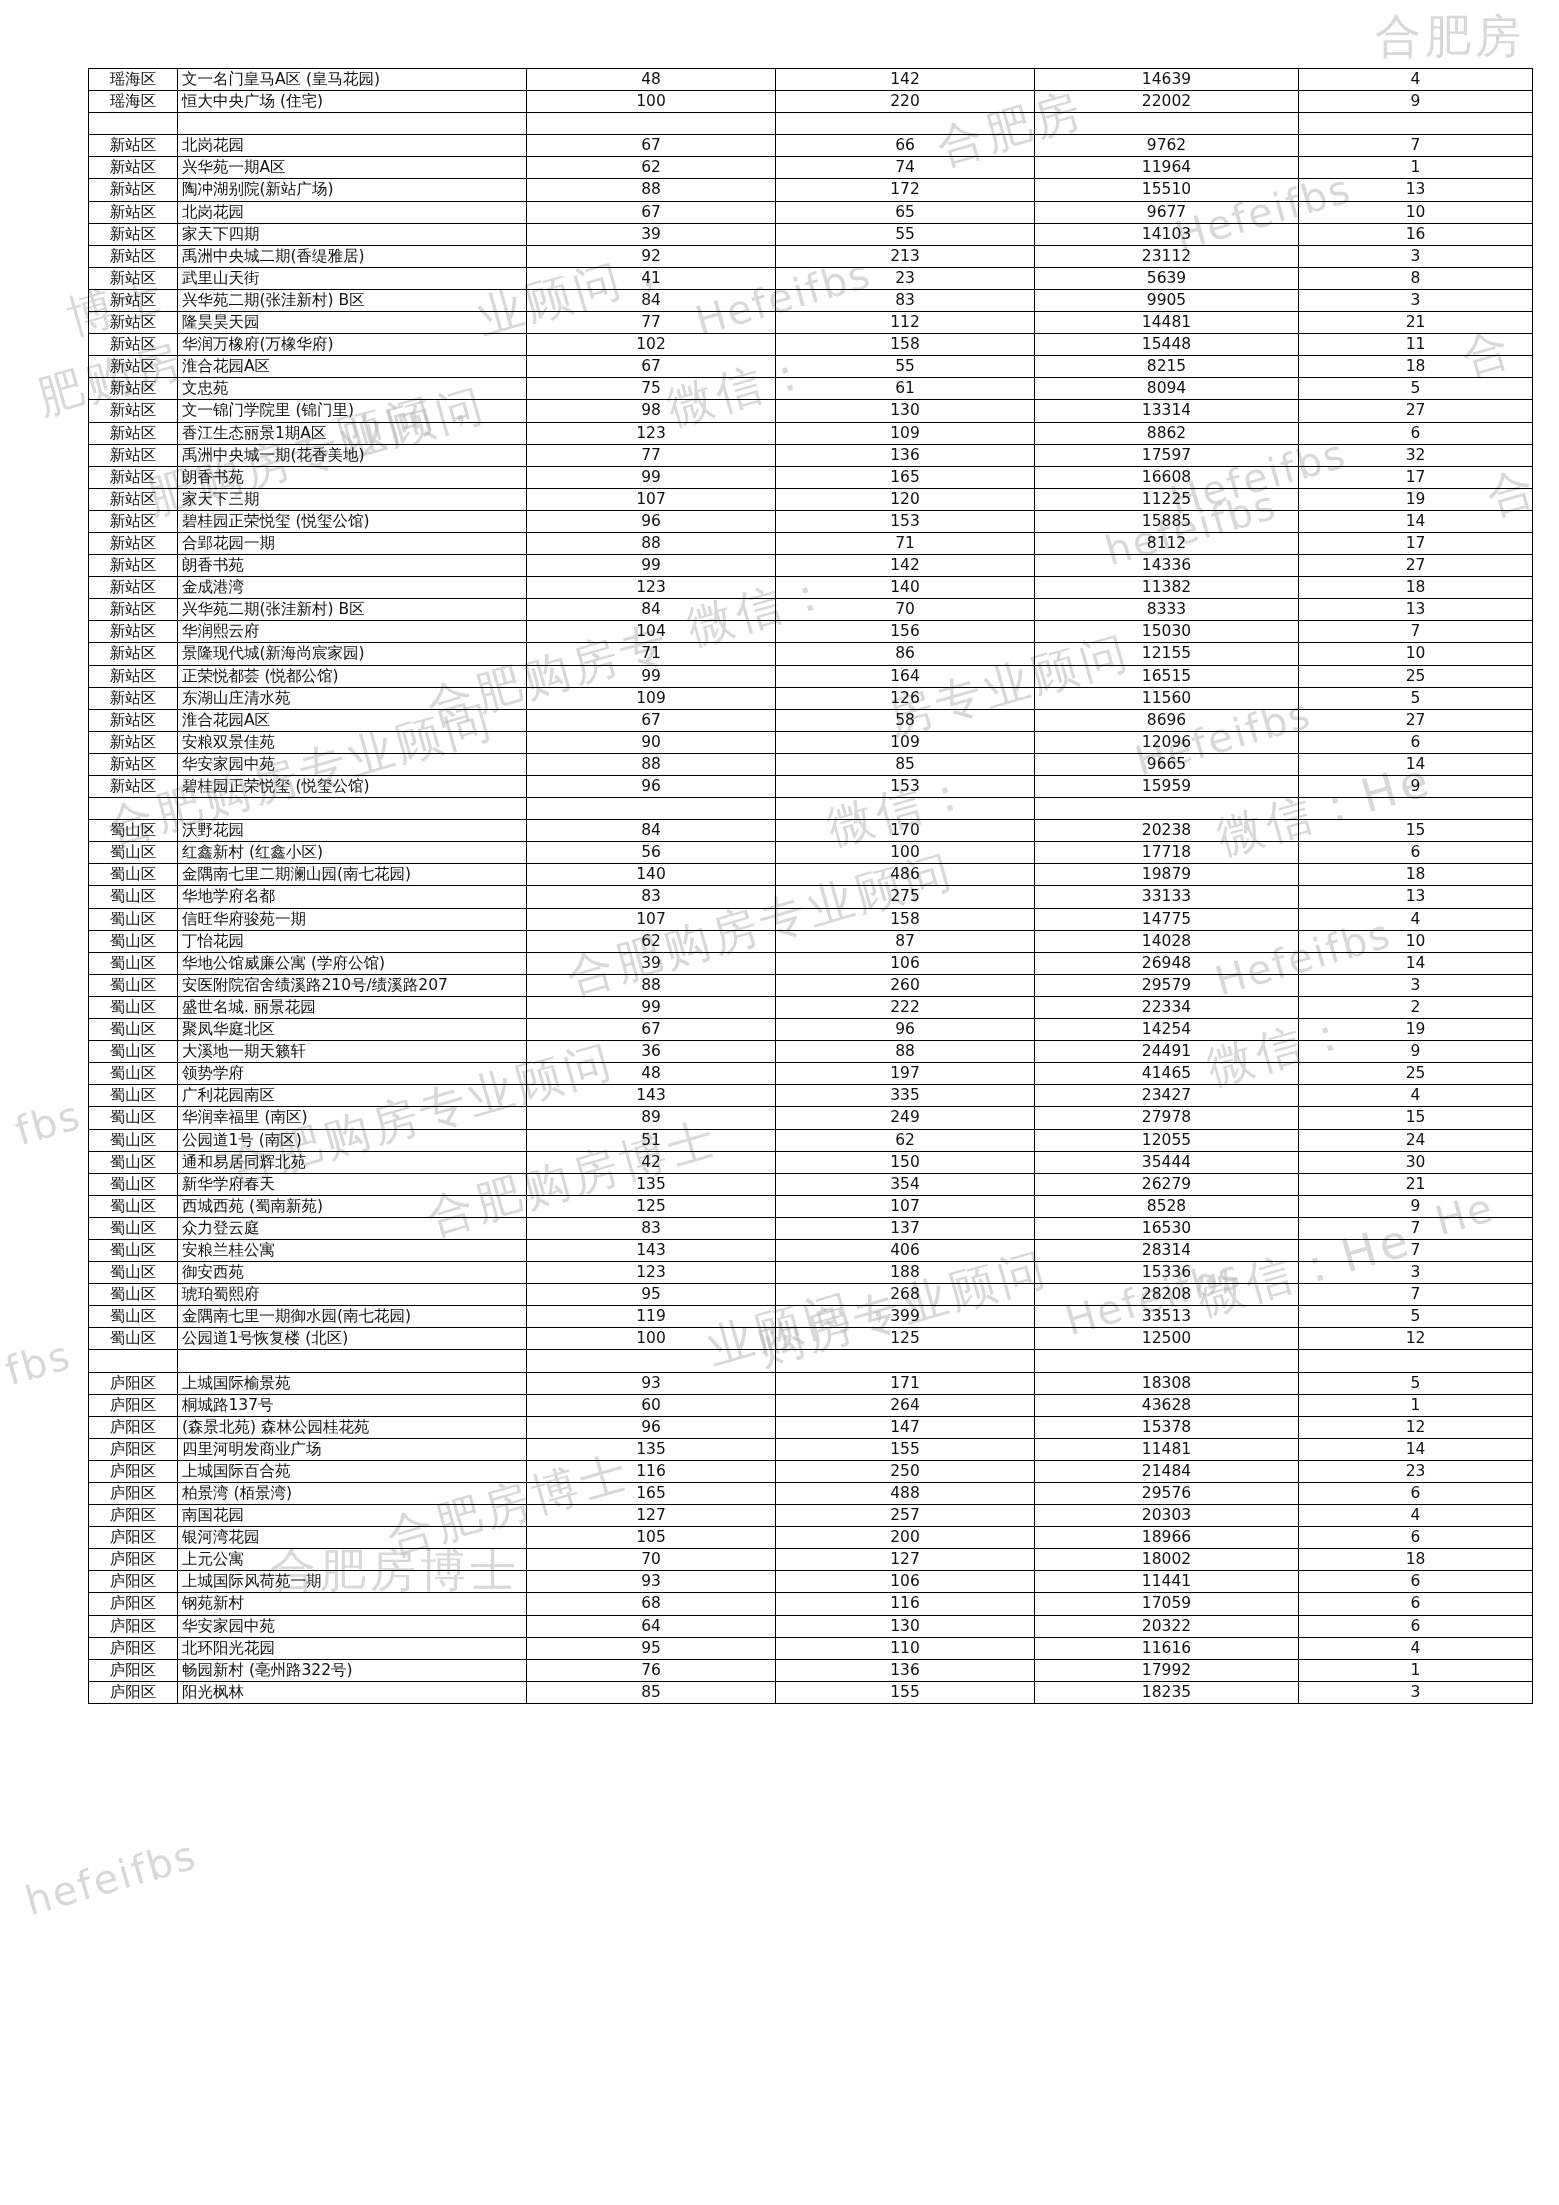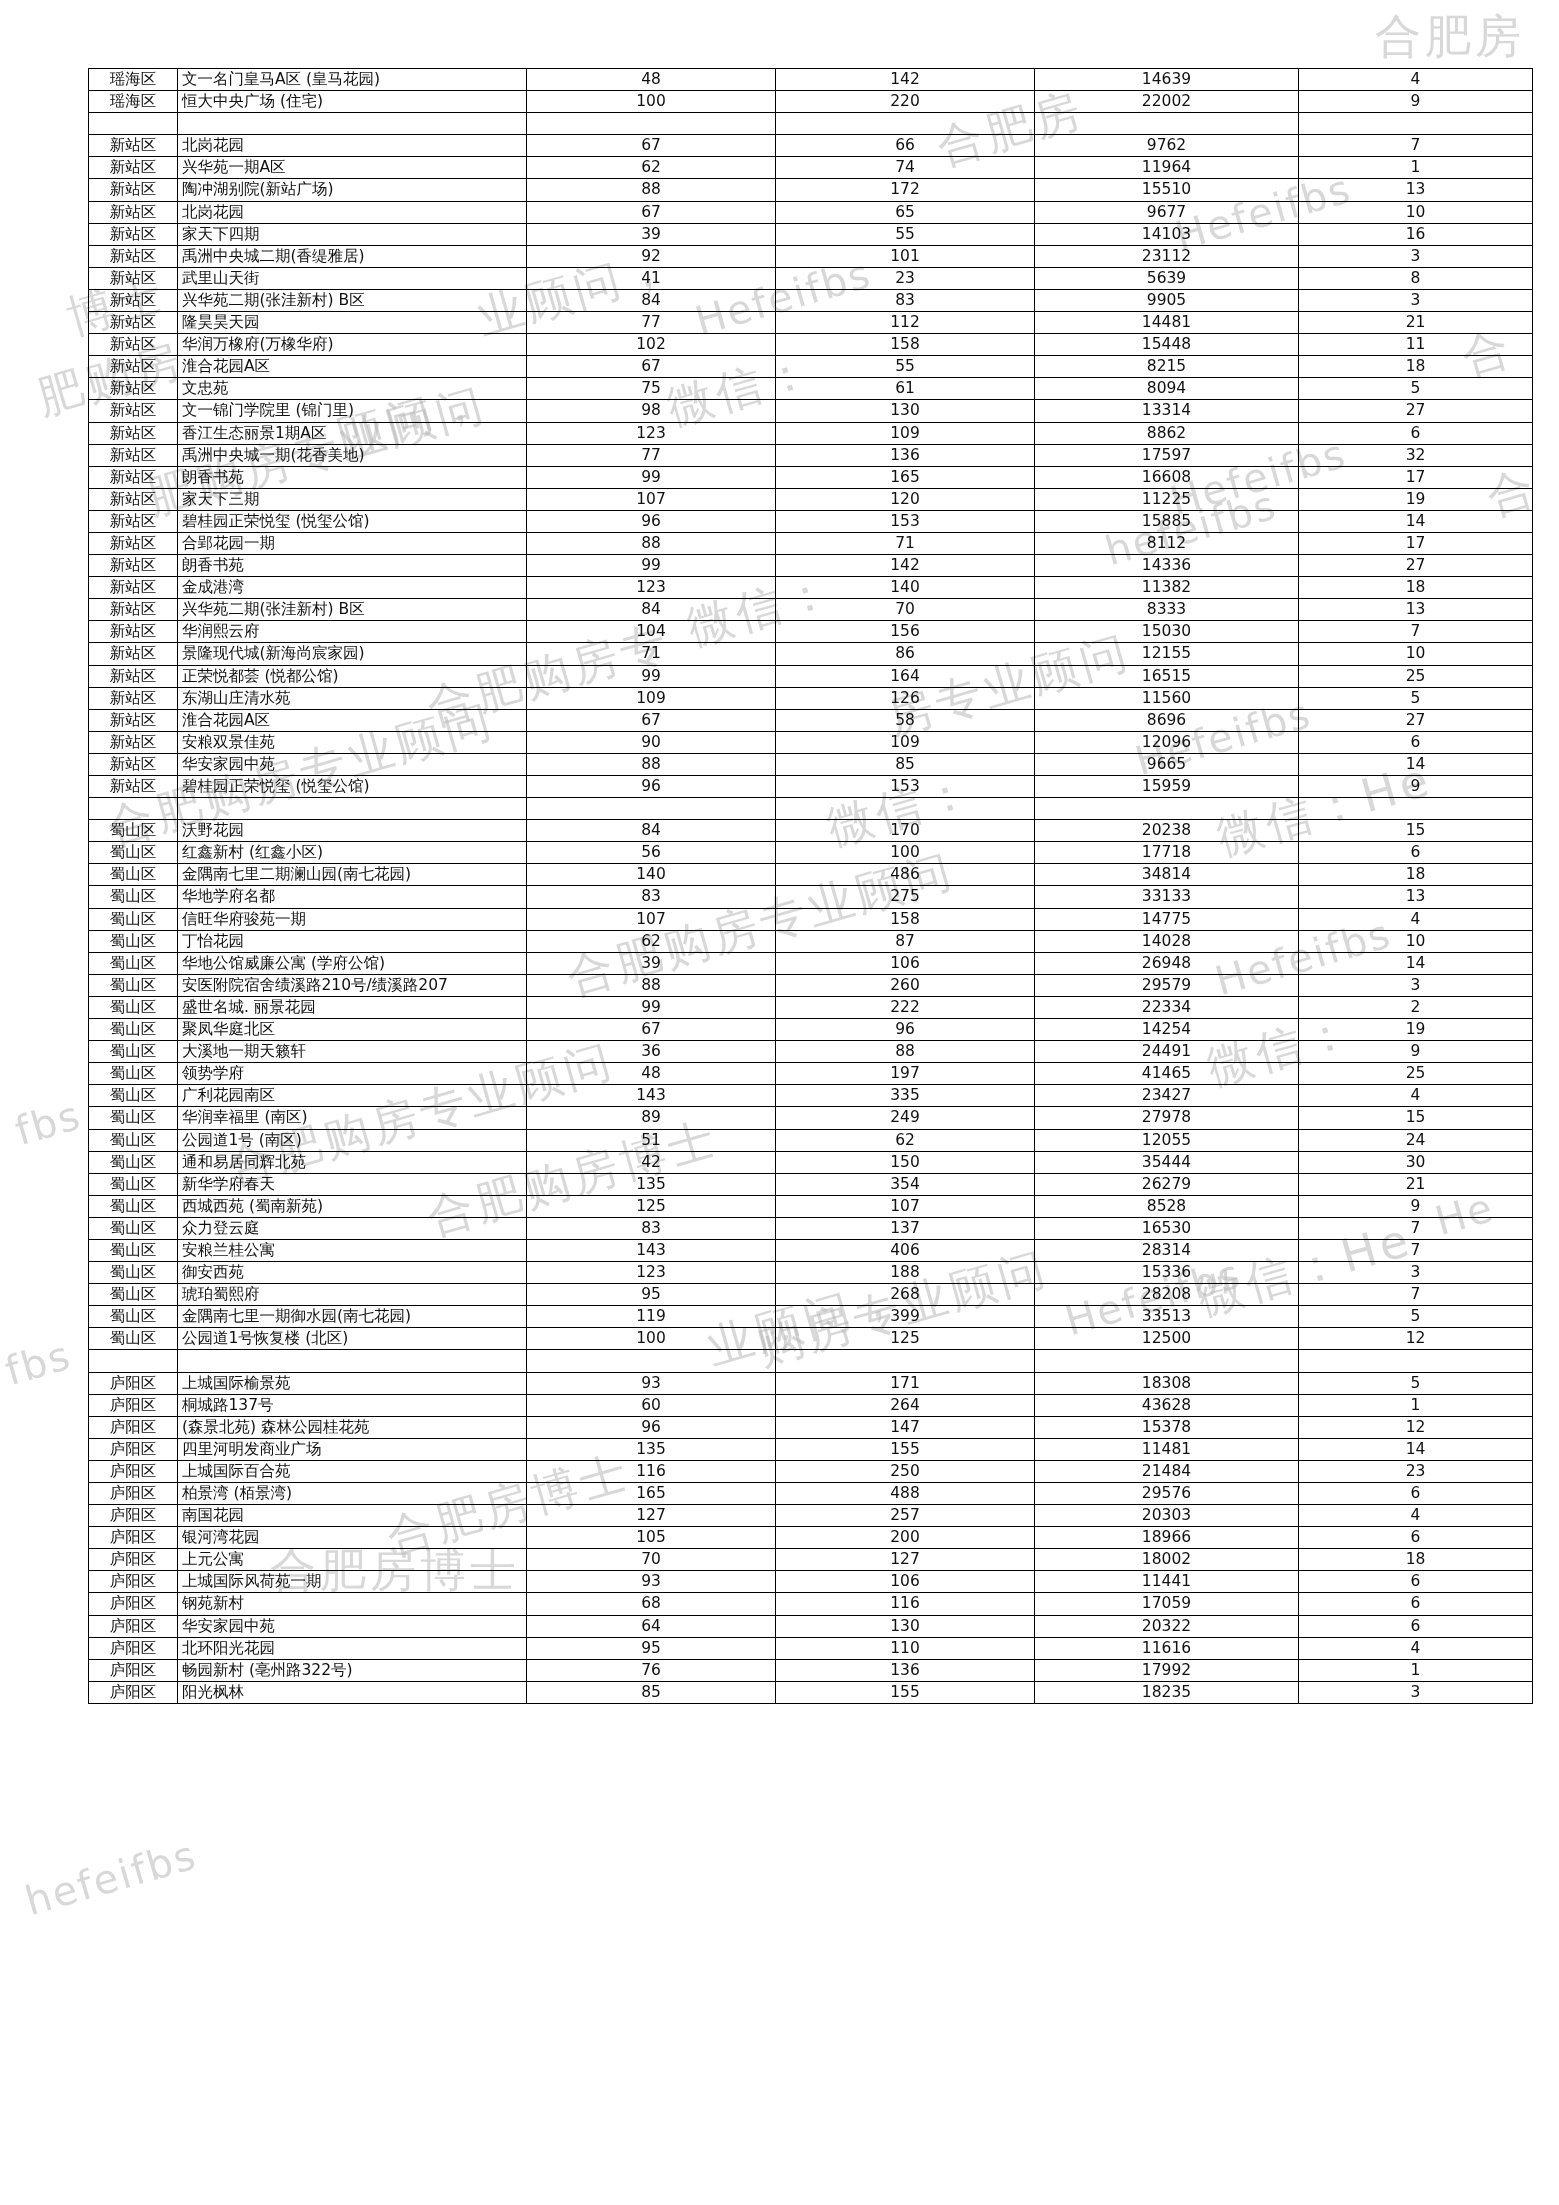--- a/index.html
+++ b/index.html
@@ -175,21 +175,21 @@
           <td class="c-name">家天下四期</td>
           <td class="c-n1">39</td>
           <td class="c-n2">55</td>
           <td class="c-n3">14103</td>
           <td class="c-n4">16</td>
         </tr>
         <tr>
           <td class="c-dist">新站区</td>
           <td class="c-name">禹洲中央城二期(香缇雅居)</td>
           <td class="c-n1">92</td>
-          <td class="c-n2">101</td>
+          <td class="c-n2">213</td>
           <td class="c-n3">23112</td>
           <td class="c-n4">3</td>
         </tr>
         <tr>
           <td class="c-dist">新站区</td>
           <td class="c-name">武里山天街</td>
           <td class="c-n1">41</td>
           <td class="c-n2">23</td>
           <td class="c-n3">5639</td>
           <td class="c-n4">8</td>
@@ -400,21 +400,21 @@
           <td class="c-n1">56</td>
           <td class="c-n2">100</td>
           <td class="c-n3">17718</td>
           <td class="c-n4">6</td>
         </tr>
         <tr>
           <td class="c-dist">蜀山区</td>
           <td class="c-name">金隅南七里二期澜山园(南七花园)</td>
           <td class="c-n1">140</td>
           <td class="c-n2">486</td>
-          <td class="c-n3">34814</td>
+          <td class="c-n3">19879</td>
           <td class="c-n4">18</td>
         </tr>
         <tr>
           <td class="c-dist">蜀山区</td>
           <td class="c-name">华地学府名都</td>
           <td class="c-n1">83</td>
           <td class="c-n2">275</td>
           <td class="c-n3">33133</td>
           <td class="c-n4">13</td>
         </tr>

